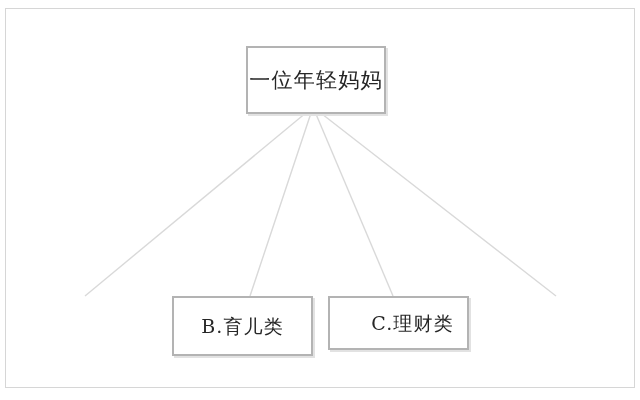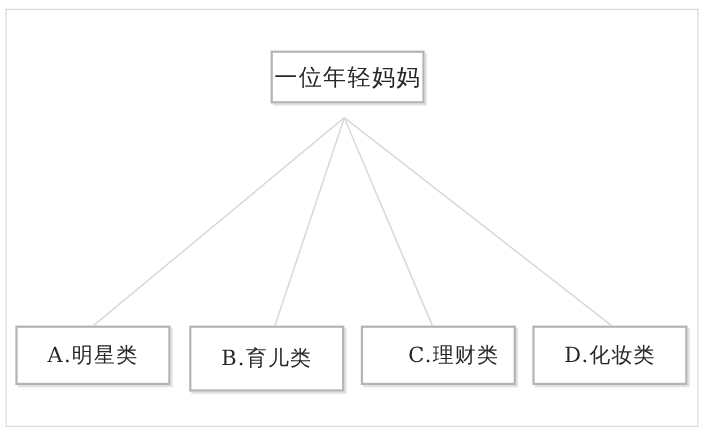--- a/index.html
+++ b/index.html
@@ -60,21 +60,21 @@
     color: #262626;
     letter-spacing: 0.06em;
     white-space: nowrap;
     line-height: 1;
   }
 
   #root-node {
     left: 246px;
     top: 46px;
     width: 140px;
-    height: 48px;
+    height: 68px;
   }
   #root-node .node-label {
     font-size: 21px;
   }
 
   #child-node-a { left: 14px;  top: 296px; width: 141px; height: 54px; }
   #child-node-b { left: 172px; top: 296px; width: 141px; height: 60px; }
   #child-node-c { left: 328px; top: 296px; width: 141px; height: 54px; padding-left: 28px; }
   #child-node-d { left: 484px; top: 296px; width: 141px; height: 54px; }
 
@@ -93,29 +93,23 @@
     <line x1="313" y1="107" x2="85" y2="296" stroke="#d9d9d9" stroke-width="1.4"></line>
     <line x1="313" y1="107" x2="250" y2="296" stroke="#d9d9d9" stroke-width="1.4"></line>
     <line x1="313" y1="107" x2="393" y2="296" stroke="#d9d9d9" stroke-width="1.4"></line>
     <line x1="313" y1="107" x2="556" y2="296" stroke="#d9d9d9" stroke-width="1.4"></line>
   </svg>
 
   <div class="node-box" id="root-node">
     <span class="node-label">一位年轻妈妈</span>
   </div>
 
-  <div class="node-box" id="child-node-a">
-    <span class="node-label child-label">A.明星类</span>
-  </div>
 
   <div class="node-box" id="child-node-b">
     <span class="node-label child-label">B.育儿类</span>
   </div>
 
   <div class="node-box" id="child-node-c">
     <span class="node-label child-label">C.理财类</span>
   </div>
 
-  <div class="node-box" id="child-node-d">
-    <span class="node-label child-label">D.化妆类</span>
-  </div>
 
 </div>
 
 </body></html>

